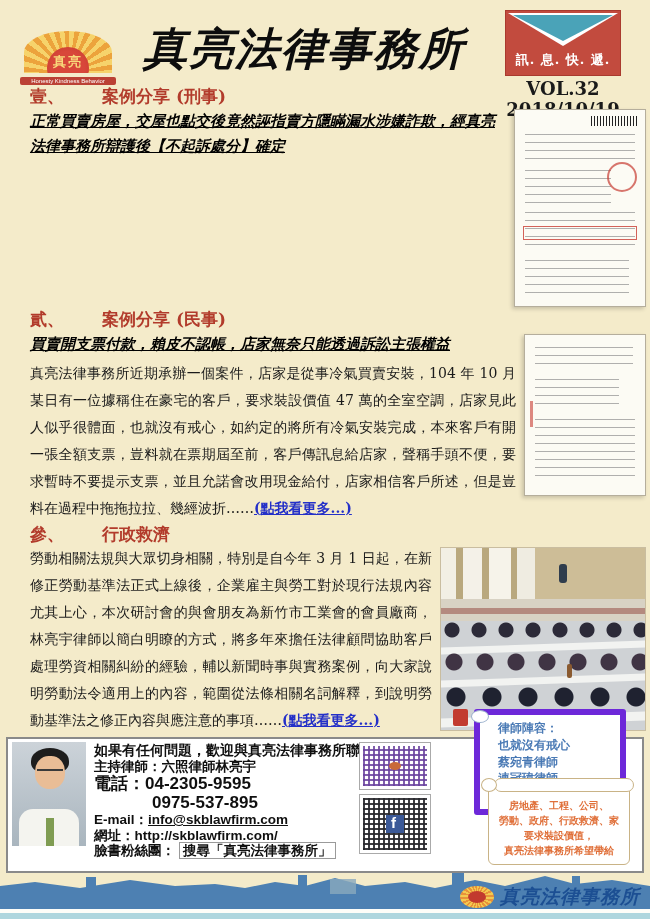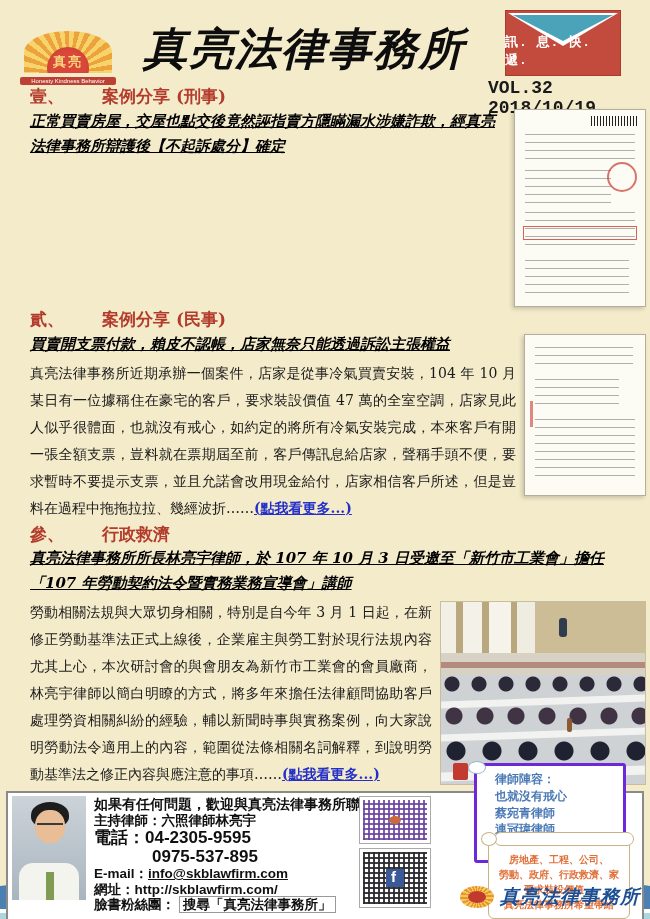--- a/index.html
+++ b/index.html
@@ -10,21 +10,21 @@
   .header{display:flex;align-items:flex-start;height:84px;padding:8px 12px 0 16px;box-sizing:border-box;}
   .logo{width:104px;padding-top:12px;flex:none;}
   .logo-sun{position:relative;width:88px;height:42px;margin:11px auto;border-radius:88px 88px 0 0/42px 42px 0 0;
             background:repeating-conic-gradient(from 250deg at 50% 100%,#f6d36b 0 7deg,#eca33c 7deg 14deg);overflow:hidden;}
   .logo-circle{position:absolute;left:50%;bottom:-16px;transform:translateX(-50%);width:42px;height:42px;border-radius:50%;
                background:radial-gradient(#d8473a 55%,#c23a2e);color:#f8d87a;font-size:13px;font-weight:bold;
                display:flex;align-items:flex-start;justify-content:center;padding-top:6px;box-sizing:border-box;letter-spacing:2px;}
   .logo-banner{position:relative;margin:-7px auto 0;width:96px;background:#bb4135;color:#fff;font-size:6px;
                font-family:"Liberation Sans",sans-serif;text-align:center;padding:1px 0;border-radius:2px;z-index:2;}
   .main-title{flex:1;text-align:center;font-size:44px;font-weight:bold;font-style:italic;letter-spacing:2px;padding-top:12px;color:#0d0d0d;}
-  .masthead-right{width:150px;flex:none;font-family:Liberation Mono, monospace;}
+  .masthead-right{width:150px;flex:none;text-align:center;}
   .envelope{position:relative;width:116px;height:66px;margin:2px auto 2px;}
   .envelope-label{position:absolute;left:0;right:0;bottom:7px;color:#fff;font-weight:bold;font-size:13px;letter-spacing:1px;}
   .volume{font-size:18px;font-weight:bold;}
 
   
   .section-head{display:flex;color:#b23b2b;font-weight:bold;font-size:17px;margin:2px 0 1px 30px;line-height:20px;}
   .section-num{width:72px;flex:none;}
   .article-row{display:flex;padding:0 4px 0 30px;}
   .article-main{flex:1;min-width:0;padding-right:8px;}
   .article-title{font-size:15px;font-weight:bold;font-style:italic;text-decoration:underline;line-height:25px;margin:2px 0 3px;color:#000;}
@@ -84,21 +84,21 @@
                                 repeating-linear-gradient(90deg,rgba(106,66,158,.85) 0 2px,transparent 2px 5px);}
   .qr1 .qr-dot{position:absolute;left:50%;top:50%;width:12px;height:8px;margin:-4px 0 0 -6px;background:#c96a3a;border-radius:50%;}
   .qr2{height:60px;margin-top:4px;}
   .qr2 .qr-pat{background-image:repeating-linear-gradient(0deg,rgba(40,40,45,.9) 0 2px,transparent 2px 5px),
                                 repeating-linear-gradient(90deg,rgba(40,40,45,.9) 0 2px,transparent 2px 5px);}
   .qr-pat{position:absolute;inset:3px;}
   .fb-badge{position:absolute;left:50%;top:50%;transform:translate(-50%,-50%);width:18px;height:18px;background:#3b5998;}
   .fb-badge::after{content:"f";color:#fff;font-family:"Liberation Sans",sans-serif;font-weight:bold;font-size:15px;
                    position:absolute;left:5px;top:-1px;}
 
-  .scroll1{position:absolute;right:16px;top:-30px;width:152px;box-sizing:border-box;background:#fff;border:3px solid #6d28d9;
+  .scroll1{position:absolute;right:16px;top:-30px;width:152px;box-sizing:border-box;background:#fff;border:6px solid #6d28d9;
            border-radius:3px;padding:5px 8px 5px 18px;font-family:"Liberation Sans",sans-serif;color:#4a7ab5;
            font-weight:bold;font-size:12px;line-height:1.4;z-index:4;}
   .scroll1::before{content:"";position:absolute;left:-9px;top:-5px;width:16px;height:11px;border:1px solid #9ab0cc;border-radius:50%;background:#fff;}
   .scroll2{position:absolute;right:12px;top:46px;width:142px;box-sizing:border-box;background:#fff;border:1px solid #c9b386;
            border-radius:6px;padding:12px 5px 6px;text-align:center;color:#e0703a;font-weight:bold;font-size:10px;
            line-height:1.5;font-family:"Liberation Sans",sans-serif;z-index:4;}
   .scroll2::before{content:"";position:absolute;top:-8px;left:5px;right:-5px;height:12px;border:1px solid #c9b386;border-radius:8px;background:#fff;}
   .scroll2::after{content:"";position:absolute;top:-8px;left:-8px;width:14px;height:12px;border:1px solid #c9b386;border-radius:50%;background:#fff;}
 
   
@@ -173,21 +173,20 @@
       <div class="doc-lines" style="top:44px;left:10px;right:26px;height:30px;"></div>
       <div class="redmark"></div>
       <div class="doc-lines" style="top:84px;left:10px;right:10px;height:62px;"></div>
     </div>
   </div>
 
   <div class="section-head">
     <span class="section-num">參、</span>
     <span>行政救濟</span>
   </div>
-  <div class="article-title full">真亮法律事務所所長林亮宇律師，於 107 年 10 月 3 日受邀至「新竹市工業會」擔任「107 年勞動契約法令暨實務業務宣導會」講師</div>
   <div class="article-row">
     <div class="article-main">
       <p class="article-body"><span>勞動相關法規與大眾切身相關，特別是自今年 3 月 1 日起，在新修正勞動基準法正式上線後，企業雇主與勞工對於現行法規內容尤其上心，本次研討會的與會朋友為新竹市工業會的會員廠商，林亮宇律師以簡白明瞭的方式，將多年來擔任法律顧問協助客戶處理勞資相關糾紛的經驗，輔以新聞時事與實務案例，向大家說明勞動法令適用上的內容，範圍從法條相關名詞解釋，到說明勞動基準法之修正內容與應注意的事項……</span><a class="more-link">(點我看更多...)</a></p>
     </div>
     <div class="photo">
       <div class="photo-windows"></div>
       <div class="photo-stage"></div>
       <div class="photo-floorline"></div>
       <div class="crowd-row crowd-a"></div>
       <div class="table-strip t1"></div>

